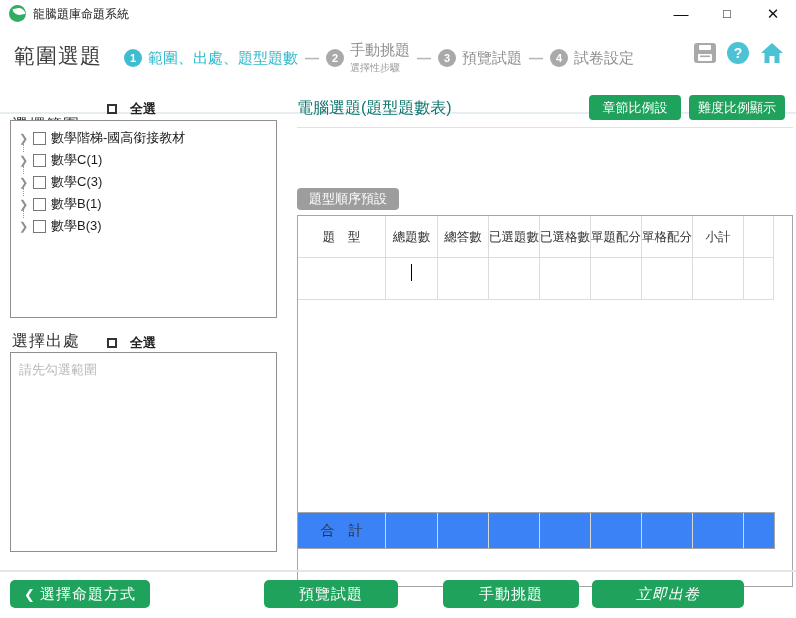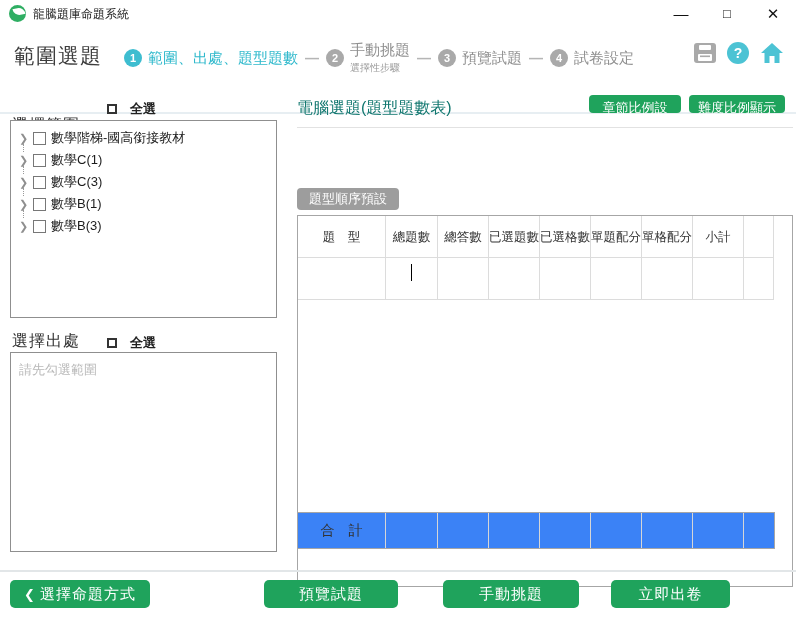--- a/index.html
+++ b/index.html
@@ -47,21 +47,21 @@
   .tree-item { position:relative; height:22px; display:flex; align-items:center; padding-left:8px; }
   .tree-item::before { content:""; position:absolute; left:12px; top:17px; height:8px; border-left:1px dotted #999; }
   .tree-item:last-child::before { display:none; }
   .tree-chev { color:#8f8f8f; font-size:11px; font-weight:bold; width:14px; flex:0 0 auto; }
   .tree-cb { width:13px; height:13px; border:1px solid #777; background:#fff; margin-right:5px; flex:0 0 auto; }
   .tree-label { font-size:13px; color:#1c1c1c; white-space:nowrap; }
   .placeholder { padding:8px 8px; font-size:13px; color:#b9b9b9; }
 
   
   .main-title { position:absolute; left:297px; top:98px; font-size:16px; color:#0f766e; }
-  .btn-green-sm { position:absolute; top:95px; height:18px; background:#1fa35c; color:#fff; border:none;
+  .btn-green-sm { position:absolute; top:95px; height:25px; background:#1fa35c; color:#fff; border:none;
     border-radius:4px; font-size:13px; font-family:inherit; text-align:center; line-height:25px; padding:0 8px; }
   .main-divider { position:absolute; left:297px; top:127px; width:496px; height:1px; background:#e2e2e2; }
   .preset-tab { position:absolute; left:297px; top:188px; width:102px; height:22px; background:#9d9d9d;
     color:#fff; font-size:13px; border-radius:4px; text-align:center; line-height:22px; }
 
   .table-wrap { position:absolute; left:297px; top:215px; width:496px; height:372px; border:1px solid #a6a6a6; background:#fff; }
   .trow { display:flex; }
   .tcell { height:42px; line-height:42px; text-align:center; font-size:12.5px; color:#333;
     border-right:1px solid #dcdcdc; border-bottom:1px solid #dcdcdc; white-space:nowrap; overflow:visible; }
   .c0{width:88px}.c1{width:52px}.c2{width:51px}.c3{width:51px}.c4{width:51px}
@@ -73,21 +73,21 @@
   .scell.last { flex:1; border-right:none; }
 
   
   .footer-divider { position:absolute; left:0; top:570px; width:796px; height:2px; background:#e2e6e8; }
   .btn-green-lg { position:absolute; top:580px; height:28px; background:#1fa35c; color:#fff; border:none;
     border-radius:5px; font-size:15px; font-family:inherit; line-height:28px; text-align:center; letter-spacing:1px; }
   .btn-back { left:10px; width:140px; }
   .btn-back .chev { font-size:13px; margin-right:4px; font-weight:bold; }
   .btn-preview { left:264px; width:134px; }
   .btn-manual { left:443px; width:136px; }
-  .btn-generate { left:611px; width:119px; }
+  .btn-generate { left:592px; width:152px;font-style:italic; }
 
   svg { display:block; }
 </style>
 </head>
 <body>
 
 <div class="titlebar">
   <div class="app-icon"></div>
   <div class="app-title">龍騰題庫命題系統</div>
   <div class="winbtn min">—</div>

